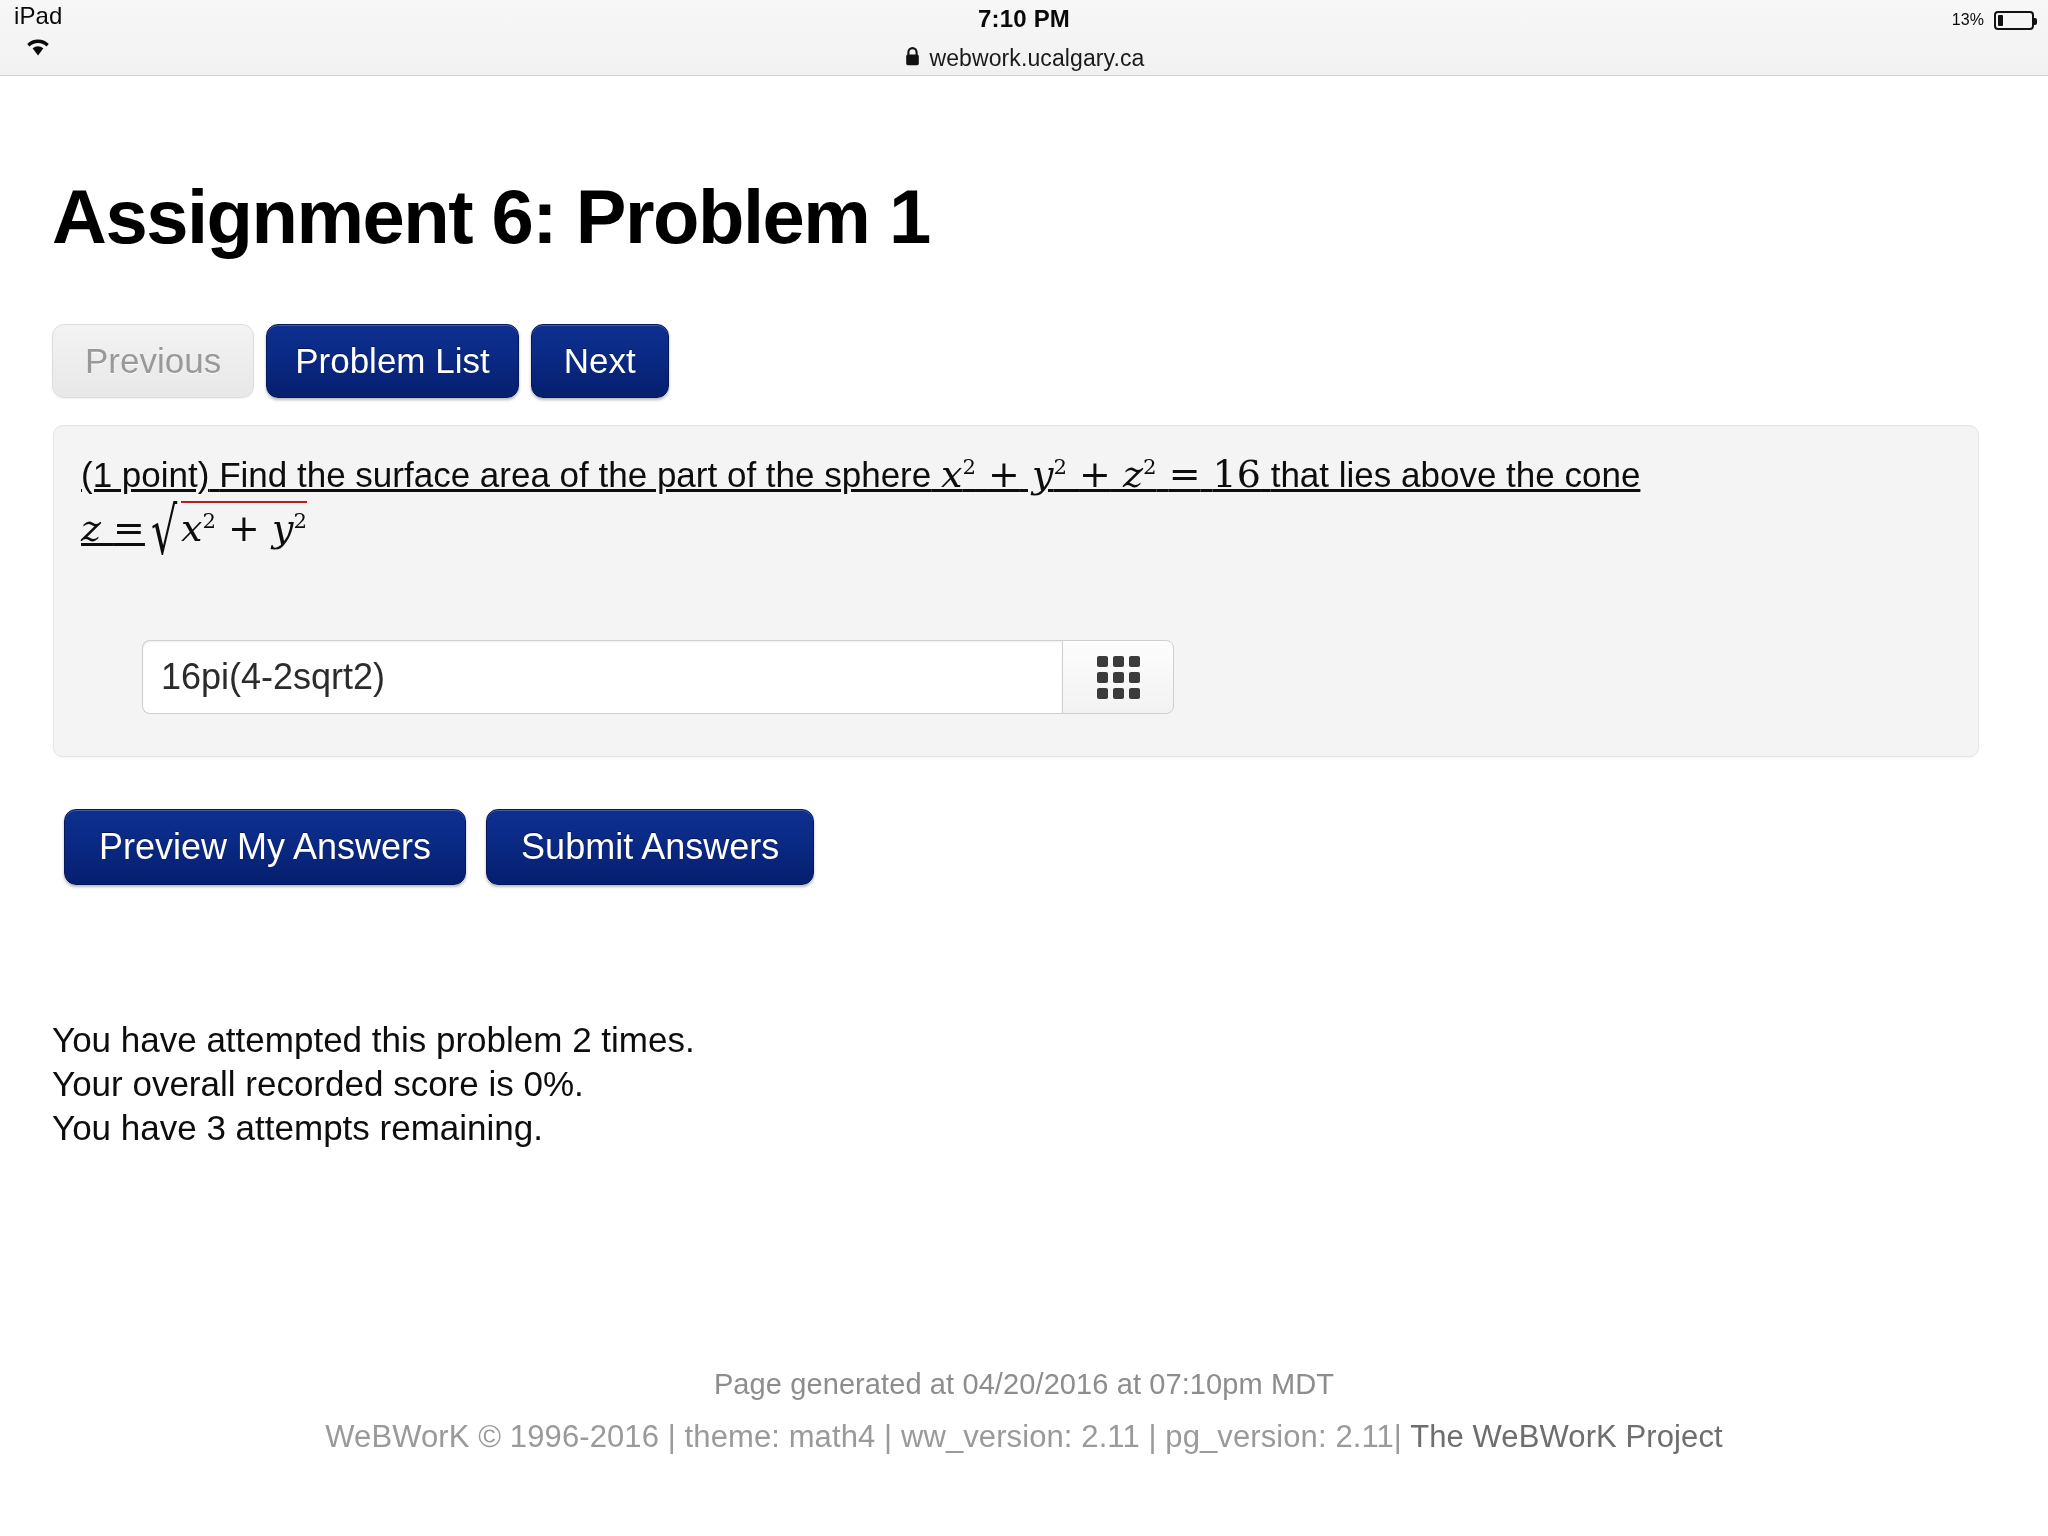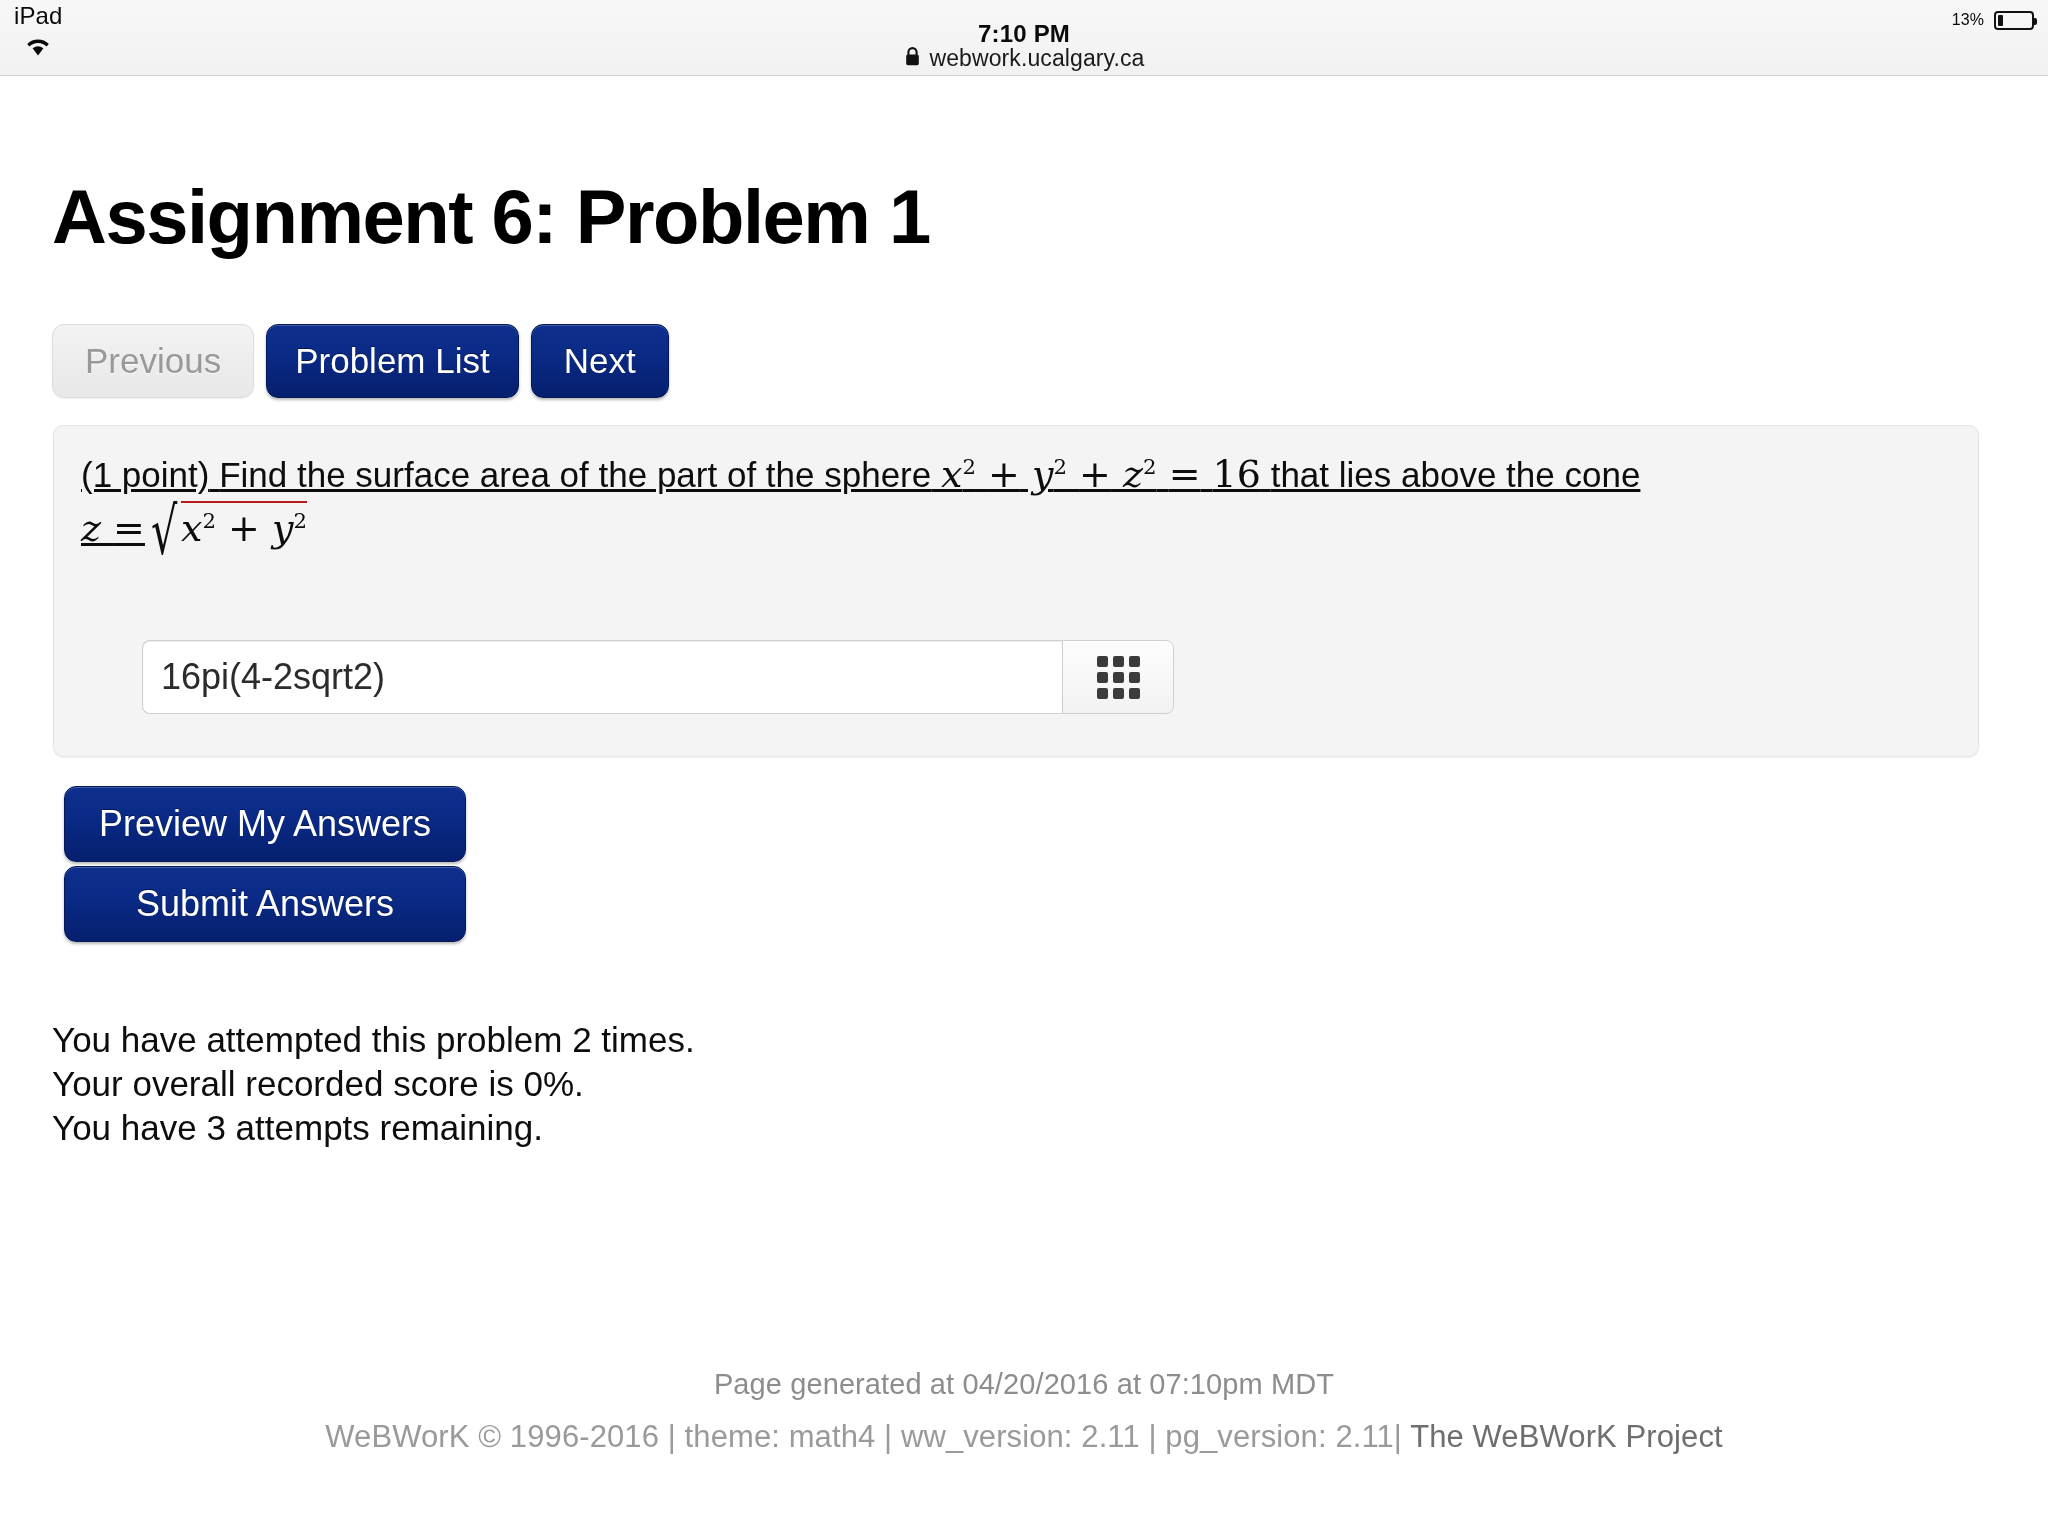--- a/index.html
+++ b/index.html
@@ -39,21 +39,21 @@
   }
   .status-left .device {
     font-size: 24px;
     color: #0a0a0a;
     letter-spacing: 0.1px;
     line-height: 1;
   }
   .wifi-icon { display: block; }
   .status-time {
     position: absolute;
-    left: 0; right: 0; top: 20px;
+    left: 0; right: 0; top: 5px;
     text-align: center;
     font-size: 24px;
     font-weight: bold;
     color: #0a0a0a;
     letter-spacing: 0.2px;
   }
   .status-right {
     position: absolute;
     right: 14px; top: 4px;
     display: flex;
@@ -264,24 +264,23 @@
     display: block;
     width: 11px; height: 11px;
     background: #3b3b3b;
     border-radius: 2px;
   }
 
   
   #action-buttons {
     position: absolute;
     left: 64px;
-    top: 710px;
-    display: flex;
-    gap: 4px;
-    flex-direction: column;
+    top: 733px;
+    display: flex;
+    gap: 20px;
   }
   #btn-preview { height: 76px; padding: 0 34px; font-size: 36px; }
   #btn-submit  { height: 76px; padding: 0 34px; font-size: 36px; }
 
   
   #status-messages {
     position: absolute;
     left: 52px;
     top: 942px;
     font-size: 35px;

